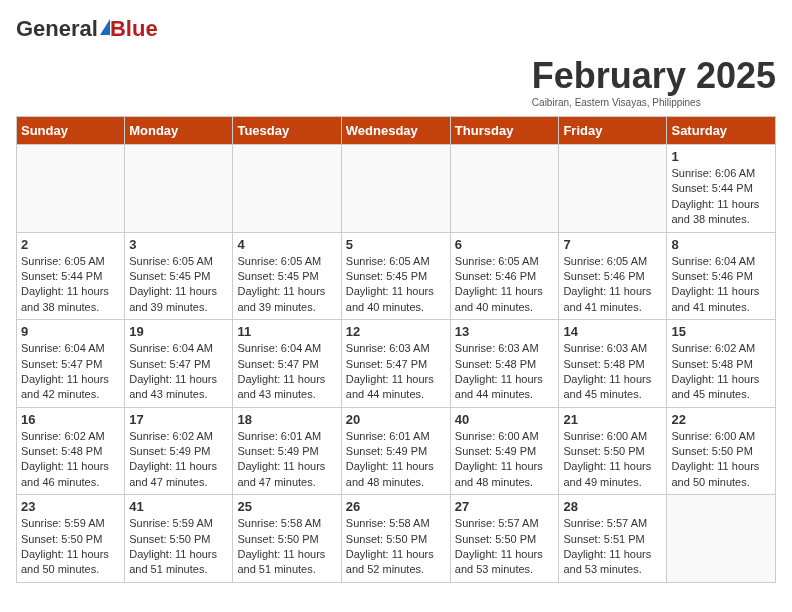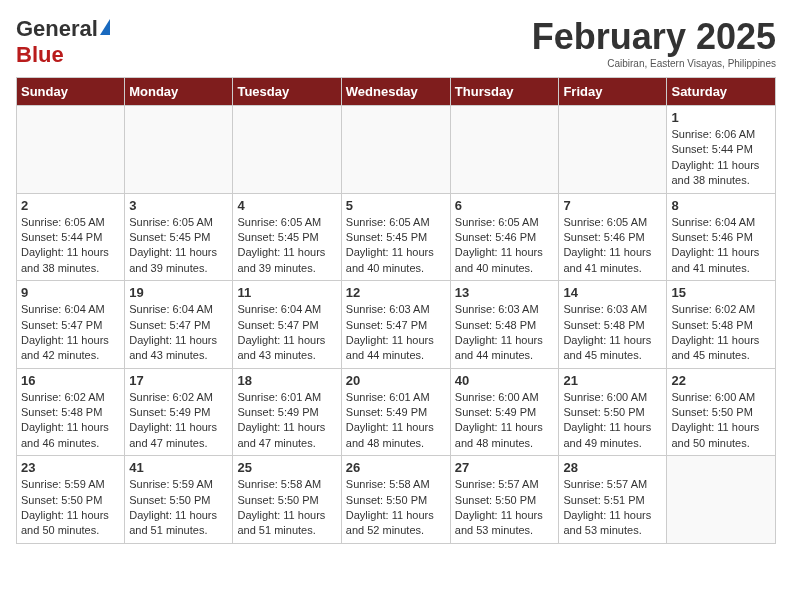--- a/index.html
+++ b/index.html
@@ -11,21 +11,21 @@
       padding: 16px;
     }
     .header {
       display: flex;
       justify-content: space-between;
       align-items: flex-start;
       margin-bottom: 8px;
     }
     .logo {
       display: flex;
-      flex-direction: column;
+      flex-direction: row;
       align-items: flex-start;
     }
     .logo-text {
       display: flex;
       align-items: center;
     }
     .logo-general {
       font-size: 22px;
       font-weight: bold;
       color: #333;
@@ -37,38 +37,38 @@
     }
     .logo-triangle {
       width: 0;
       height: 0;
       border-left: 10px solid transparent;
       border-bottom: 16px solid #1a6abf;
       margin-left: 2px;
       margin-top: -4px;
     }
     .title-section {
-      text-align: right;
+      margin-top: 39px;
     }
     .month-year {
       font-size: 36px;
       font-weight: bold;
       color: #333;
     }
     .location {
       font-size: 10px;
       color: #555;
     }
     .calendar {
       width: 100%;
       border-collapse: collapse;
       font-size: 11px;
     }
     .calendar thead th {
-      background-color: #7f1d1d;
+      background-color: #c2410c;
       color: #fff;
       padding: 6px 4px;
       text-align: left;
       font-size: 13px;
       font-weight: bold;
       border: 1px solid #ccc;
     }
     .calendar tbody td {
       vertical-align: top;
       border: 1px solid #ccc;

